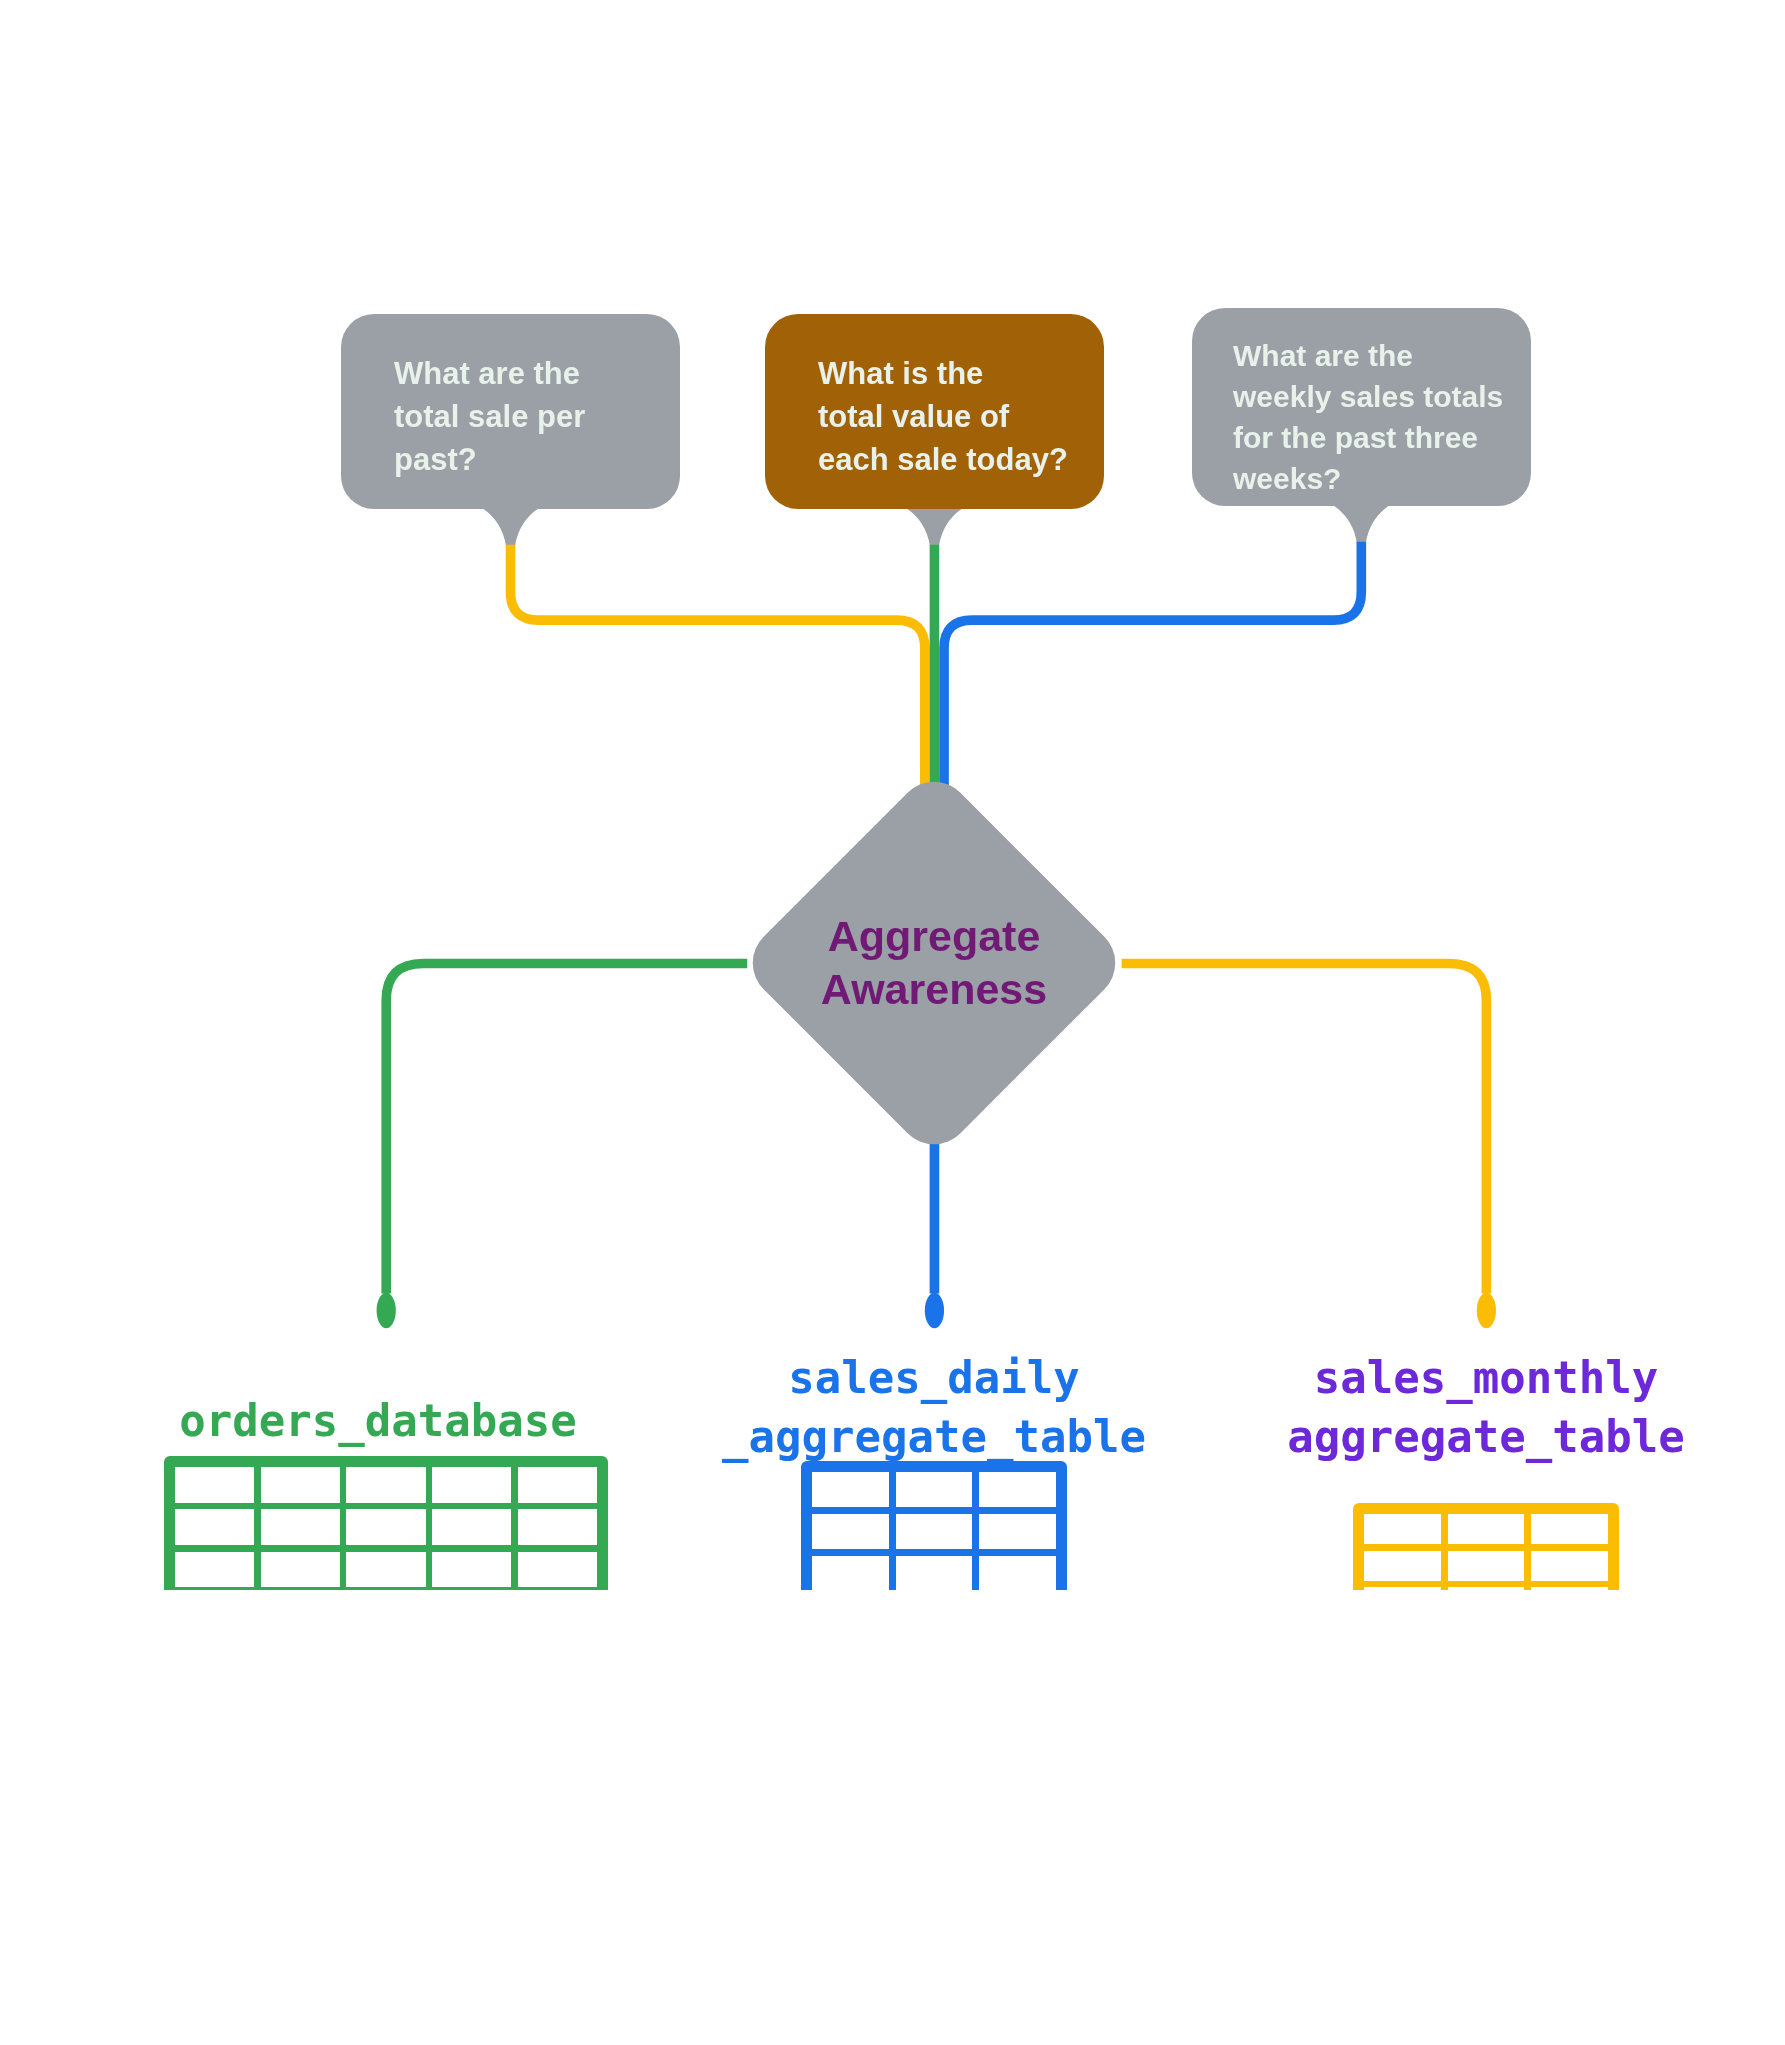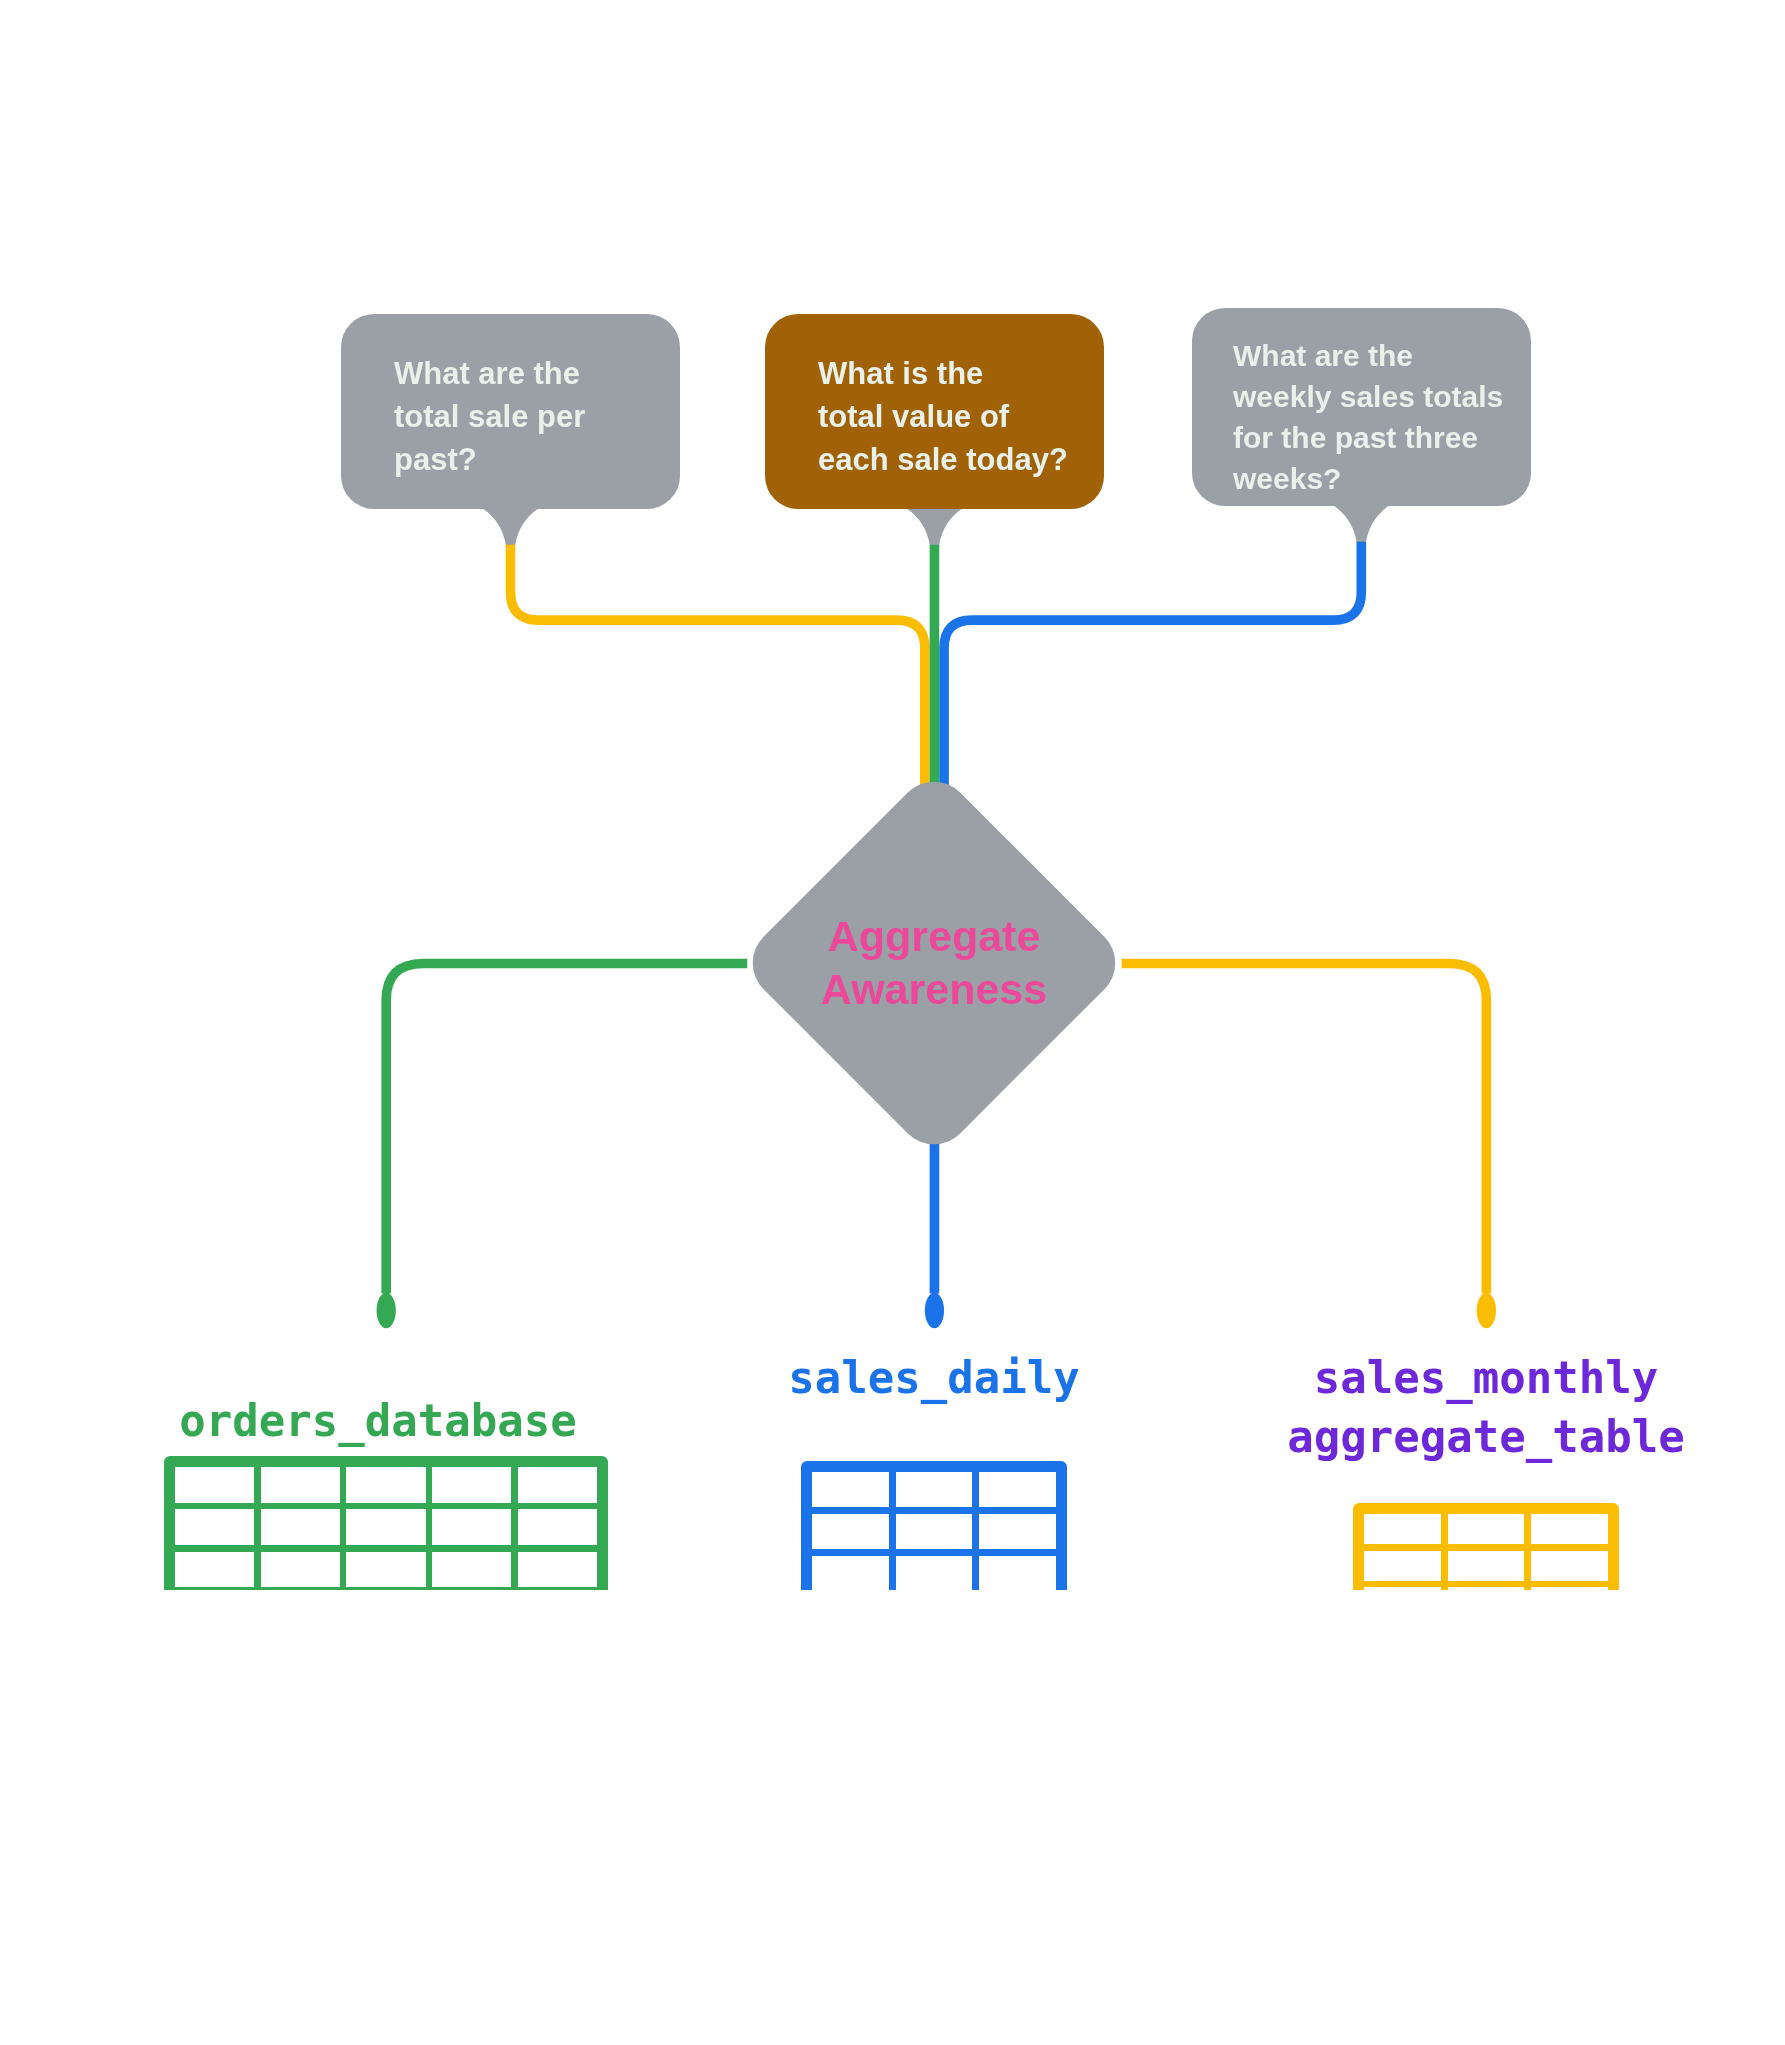--- a/index.html
+++ b/index.html
@@ -135,30 +135,31 @@
   </div>
 
   <div class="bubble bubble-3" style="left: 1192px; top: 308px; width: 339px; height: 198px; background-color: rgb(154, 160, 166); color: rgb(232, 241, 234);">
     <span class="bubble-line">What are the</span>
     <span class="bubble-line">weekly sales totals</span>
     <span class="bubble-line">for the past three</span>
     <span class="bubble-line">weeks?</span>
   </div>
 
   <div class="diamond" style="background-color: rgb(154, 160, 166);"></div>
-  <div class="diamond-label" style="color: #ec4899;">
+  <div class="diamond-label" style="color: #701a75;">
     <span>Aggregate</span>
     <span>Awareness</span>
   </div>
 
   <div class="table-label label-orders" style="color: rgb(52, 168, 83);">
     <span>orders_database</span>
   </div>
   <div class="table-label label-daily" style="color: rgb(26, 115, 232);">
     <span>sales_daily</span>
+    <span>_aggregate_table</span>
   </div>
   <div class="table-label label-monthly" style="color: #6d28d9;">
     <span>sales_monthly</span>
     <span>aggregate_table</span>
   </div>
 
   <div class="tbl tbl-orders" style="--c: #34A853; grid-template-columns: repeat(5, 1fr); grid-template-rows: repeat(10, 1fr);">
       <div class="cell"></div>
       <div class="cell"></div>
       <div class="cell"></div>

